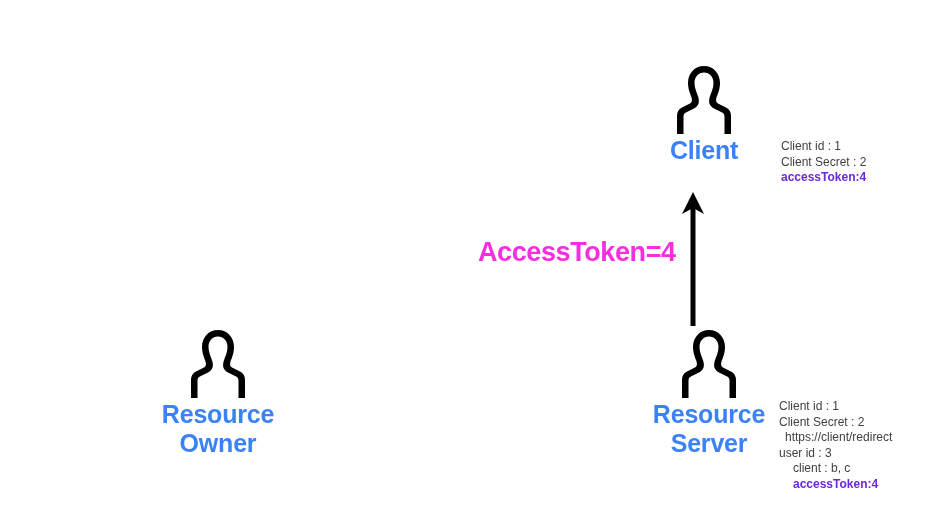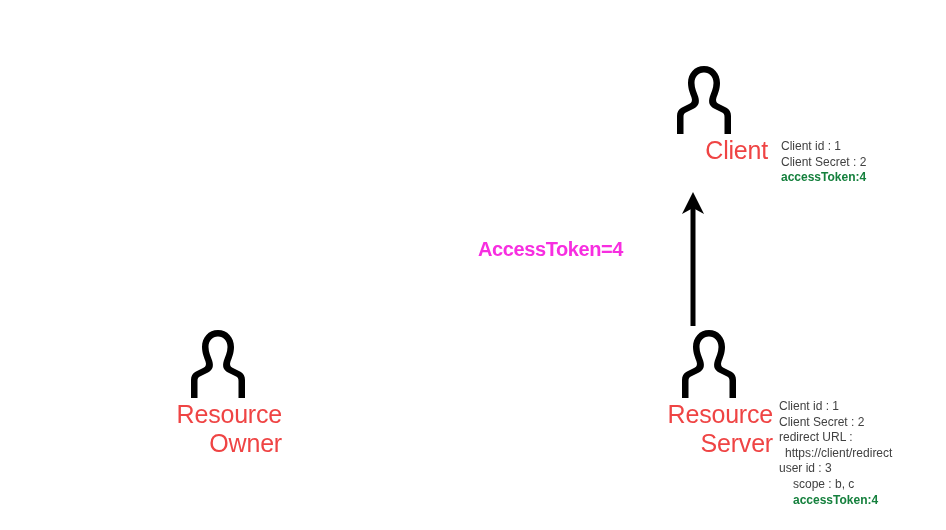--- a/index.html
+++ b/index.html
@@ -21,25 +21,25 @@
   
   .actor {
     position: absolute;
   }
   .person-icon {
     display: block;
     margin: 0 auto;
   }
   .actor-label {
     font-family: "Liberation Sans", sans-serif;
-    font-weight: normal;
+    font-weight: bold;
     font-size: 25px;
     line-height: 1.17;
-    color: #ef4444;
-    text-align: right;
+    color: #3b82f6;
+    text-align: center;
     white-space: pre-line;
     letter-spacing: -0.2px;
     margin-top: 2px;
   }
 
   
   #actor-client {
     left: 640px;
     top: 62px;
     width: 128px;
@@ -64,41 +64,41 @@
     height: 138px;
   }
 
   
   #arrow-label {
     position: absolute;
     left: 478px;
     top: 238px;
     font-family: "Liberation Sans", sans-serif;
     font-weight: bold;
-    font-size: 20px;
+    font-size: 27px;
     line-height: 1.1;
     color: #f72ee0;
     white-space: nowrap;
     letter-spacing: -0.4px;
   }
 
   
   .info-block {
     position: absolute;
     font-family: "Liberation Sans", sans-serif;
     font-size: 12px;
     line-height: 15.6px;
     color: #414141;
     white-space: nowrap;
   }
   .info-line {
     display: block;
   }
   .info-line.accent {
-    color: #15803d;
+    color: #6d28d9;
     font-weight: bold;
   }
   .info-line.indent-1 { padding-left: 6px; }
   .info-line.indent-2 { padding-left: 14px; }
 
   #client-info {
     left: 781px;
     top: 139px;
   }
   #server-info {
@@ -229,20 +229,19 @@
 
   <div class="info-block" id="client-info">
     <span class="info-line">Client id : 1</span>
     <span class="info-line">Client Secret : 2</span>
     <span class="info-line accent">accessToken:4</span>
   </div>
 
   <div class="info-block" id="server-info">
     <span class="info-line">Client id : 1</span>
     <span class="info-line">Client Secret : 2</span>
-    <span class="info-line">redirect URL :</span>
     <span class="info-line indent-1">https://client/redirect</span>
     <span class="info-line">user id : 3</span>
-    <span class="info-line indent-2">scope : b, c</span>
+    <span class="info-line indent-2">client : b, c</span>
     <span class="info-line accent indent-2">accessToken:4</span>
   </div>
 
 </div>
 
 </body></html>

